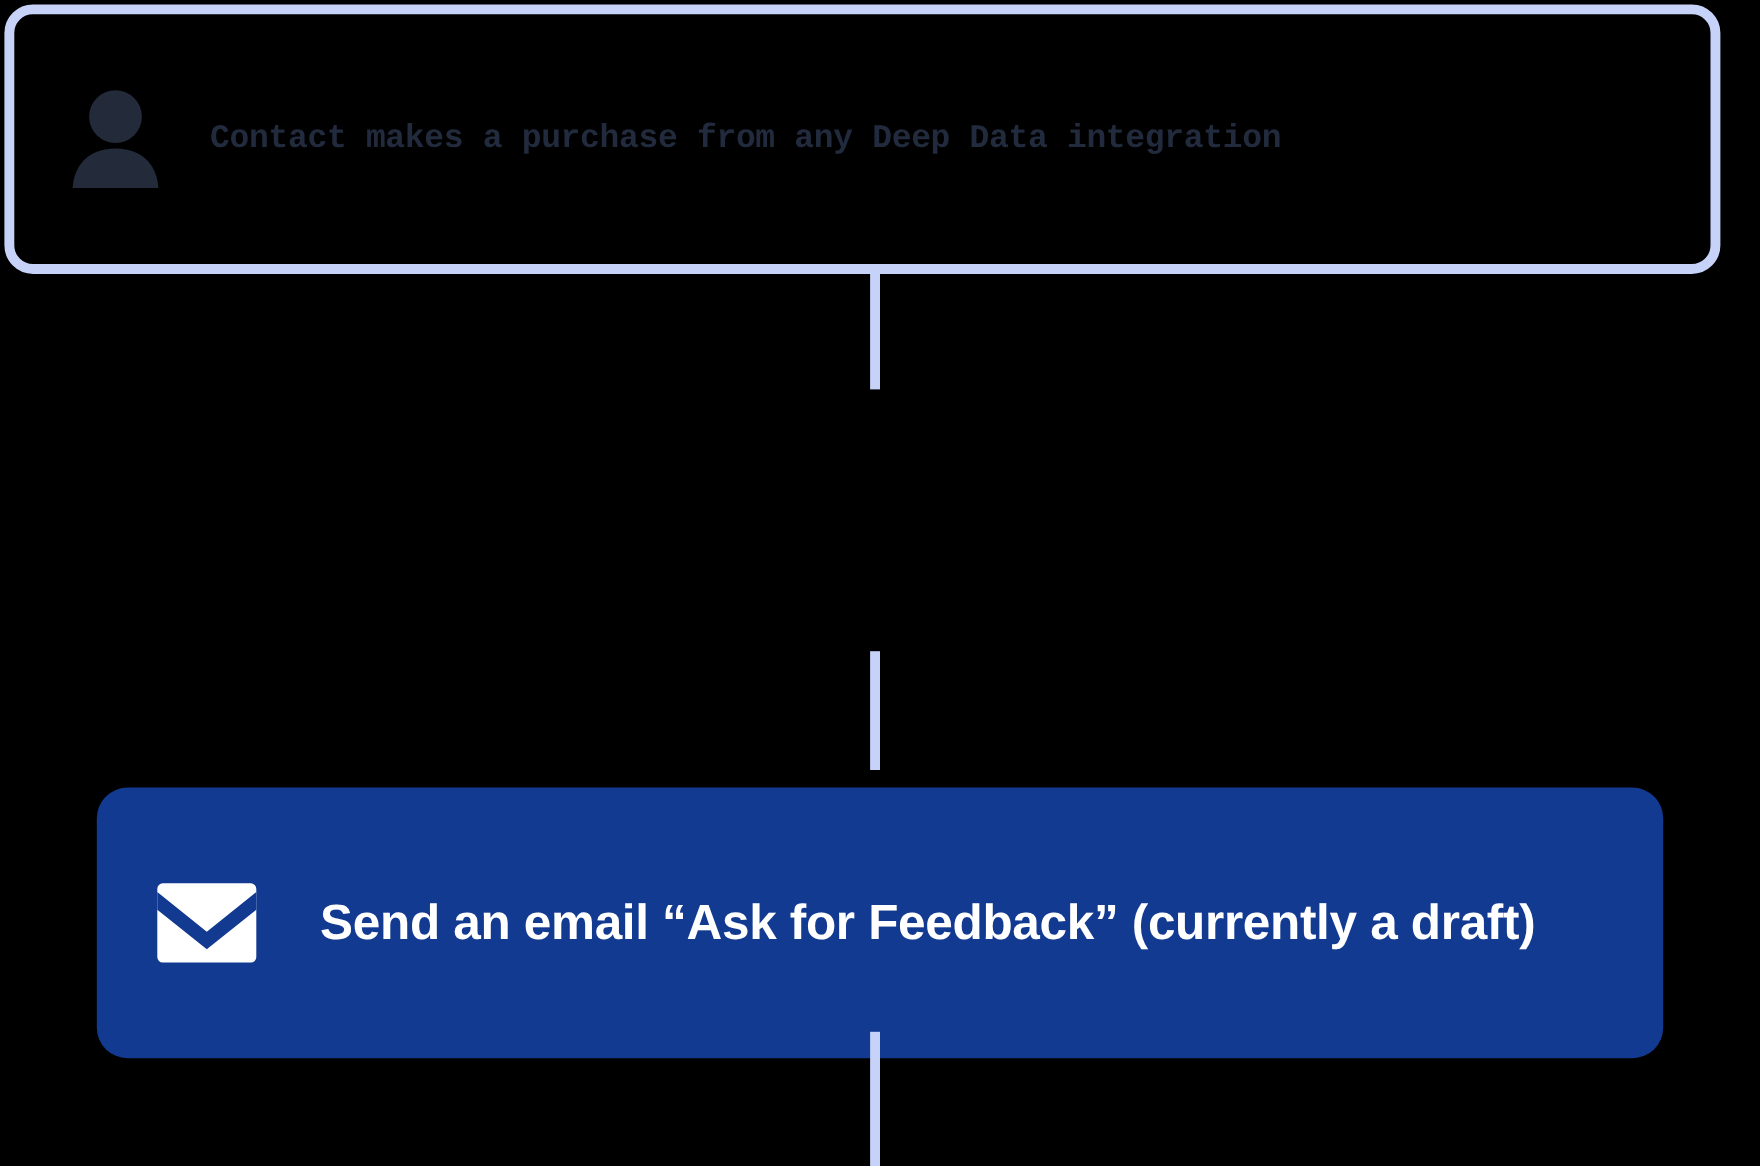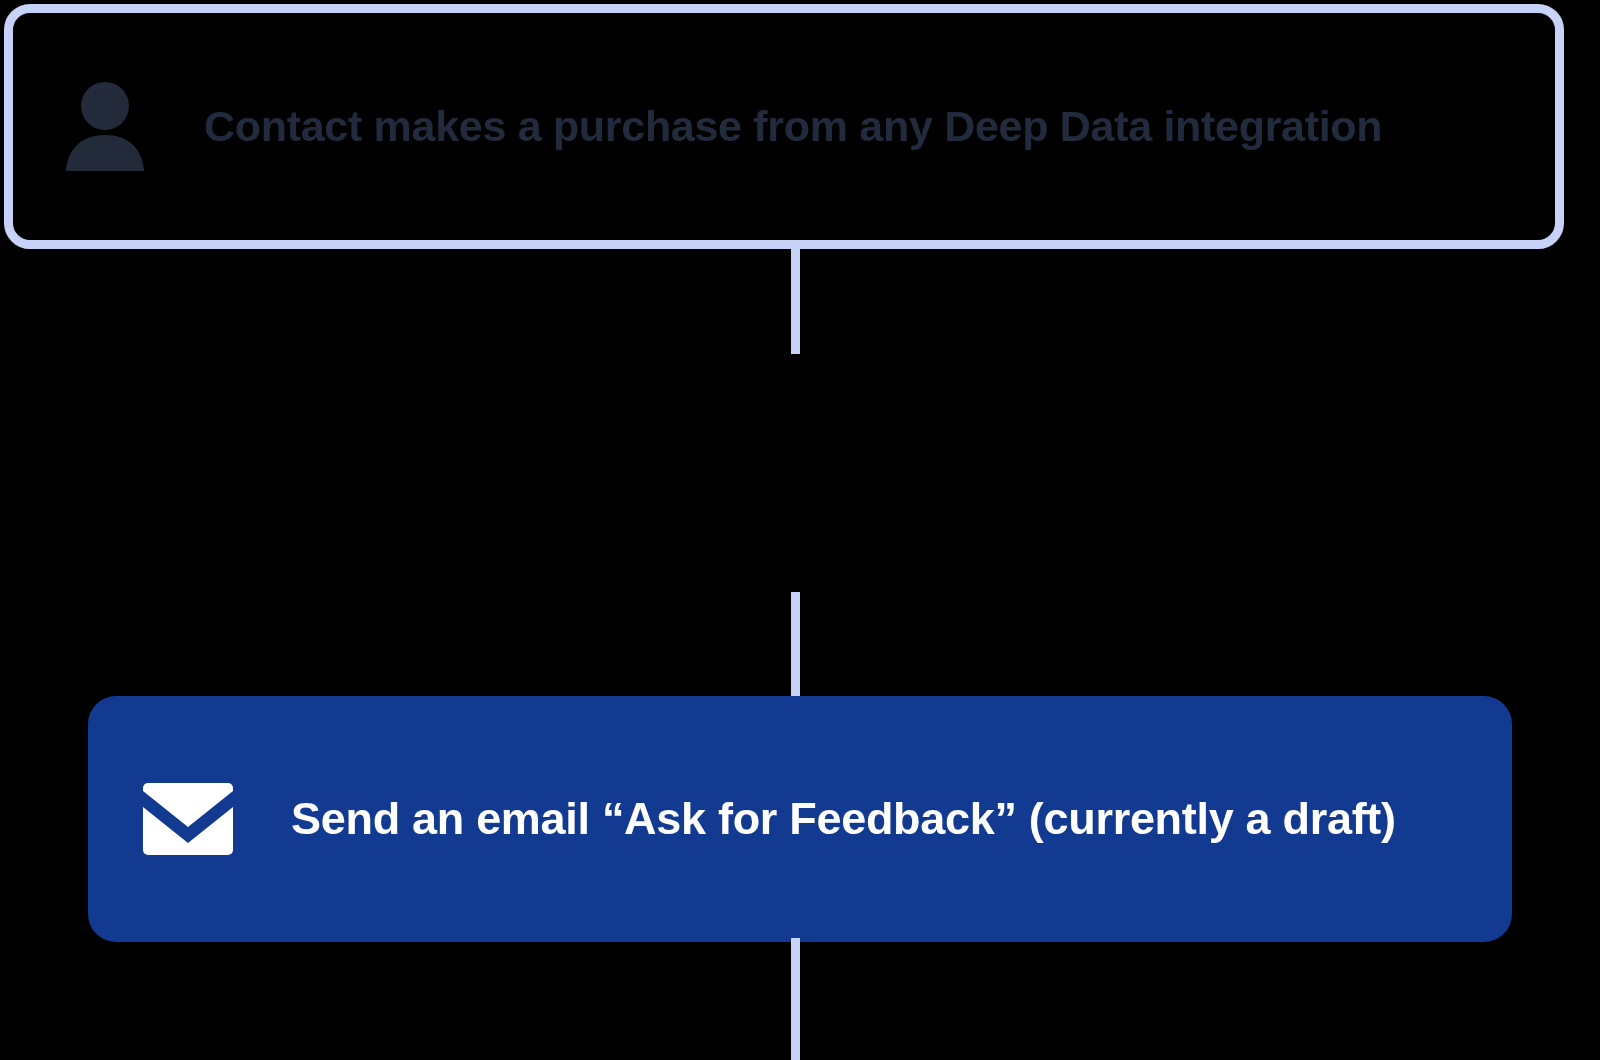--- a/index.html
+++ b/index.html
@@ -58,26 +58,27 @@
     border-radius: 26px;
   }
   .node-trigger .node-icon {
     margin-left: 46px;
     width: 92px;
     display: flex;
     justify-content: center;
     align-items: center;
   }
   .node-trigger .node-label {
-    margin-left: 53px;
-    font-size: 43px;
+    margin-left: 40px;
+    font-size: 30px;
     font-weight: bold;
     color: #222b3d;
     letter-spacing: -0.3px;
     white-space: nowrap;
+    font-family: Liberation Mono, monospace;
   }
 
   
   .node-wait {
     left: 472px;
     top: 348px;
     width: 628px;
     height: 250px;
     border-radius: 26px;
   }
@@ -93,21 +94,21 @@
     font-size: 43px;
     font-weight: bold;
     color: #222b3d;
     letter-spacing: -0.3px;
     white-space: nowrap;
   }
 
   
   .node-email {
     left: 88px;
-    top: 696px;
+    top: 716px;
     width: 1424px;
     height: 246px;
     border-radius: 28px;
   }
   .node-email .node-icon {
     margin-left: 53px;
     width: 94px;
     display: flex;
     justify-content: center;
     align-items: center;

